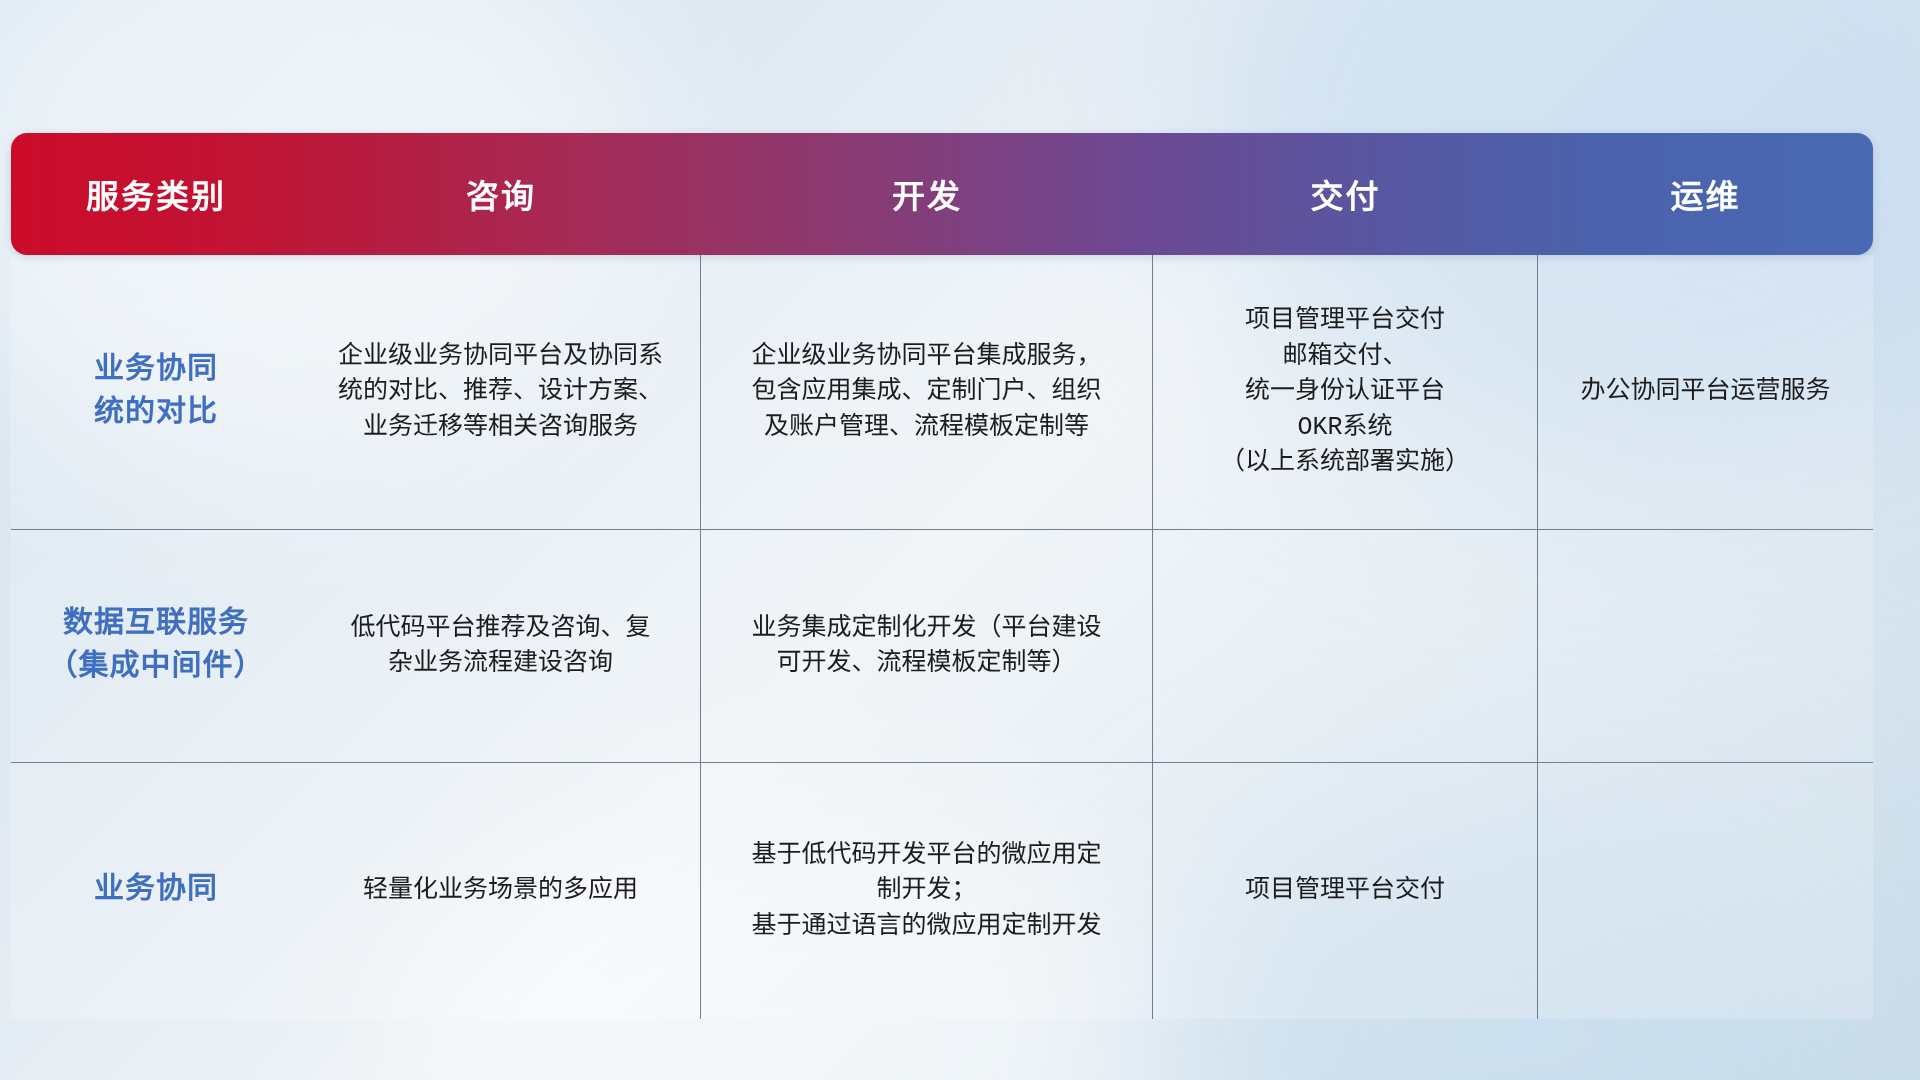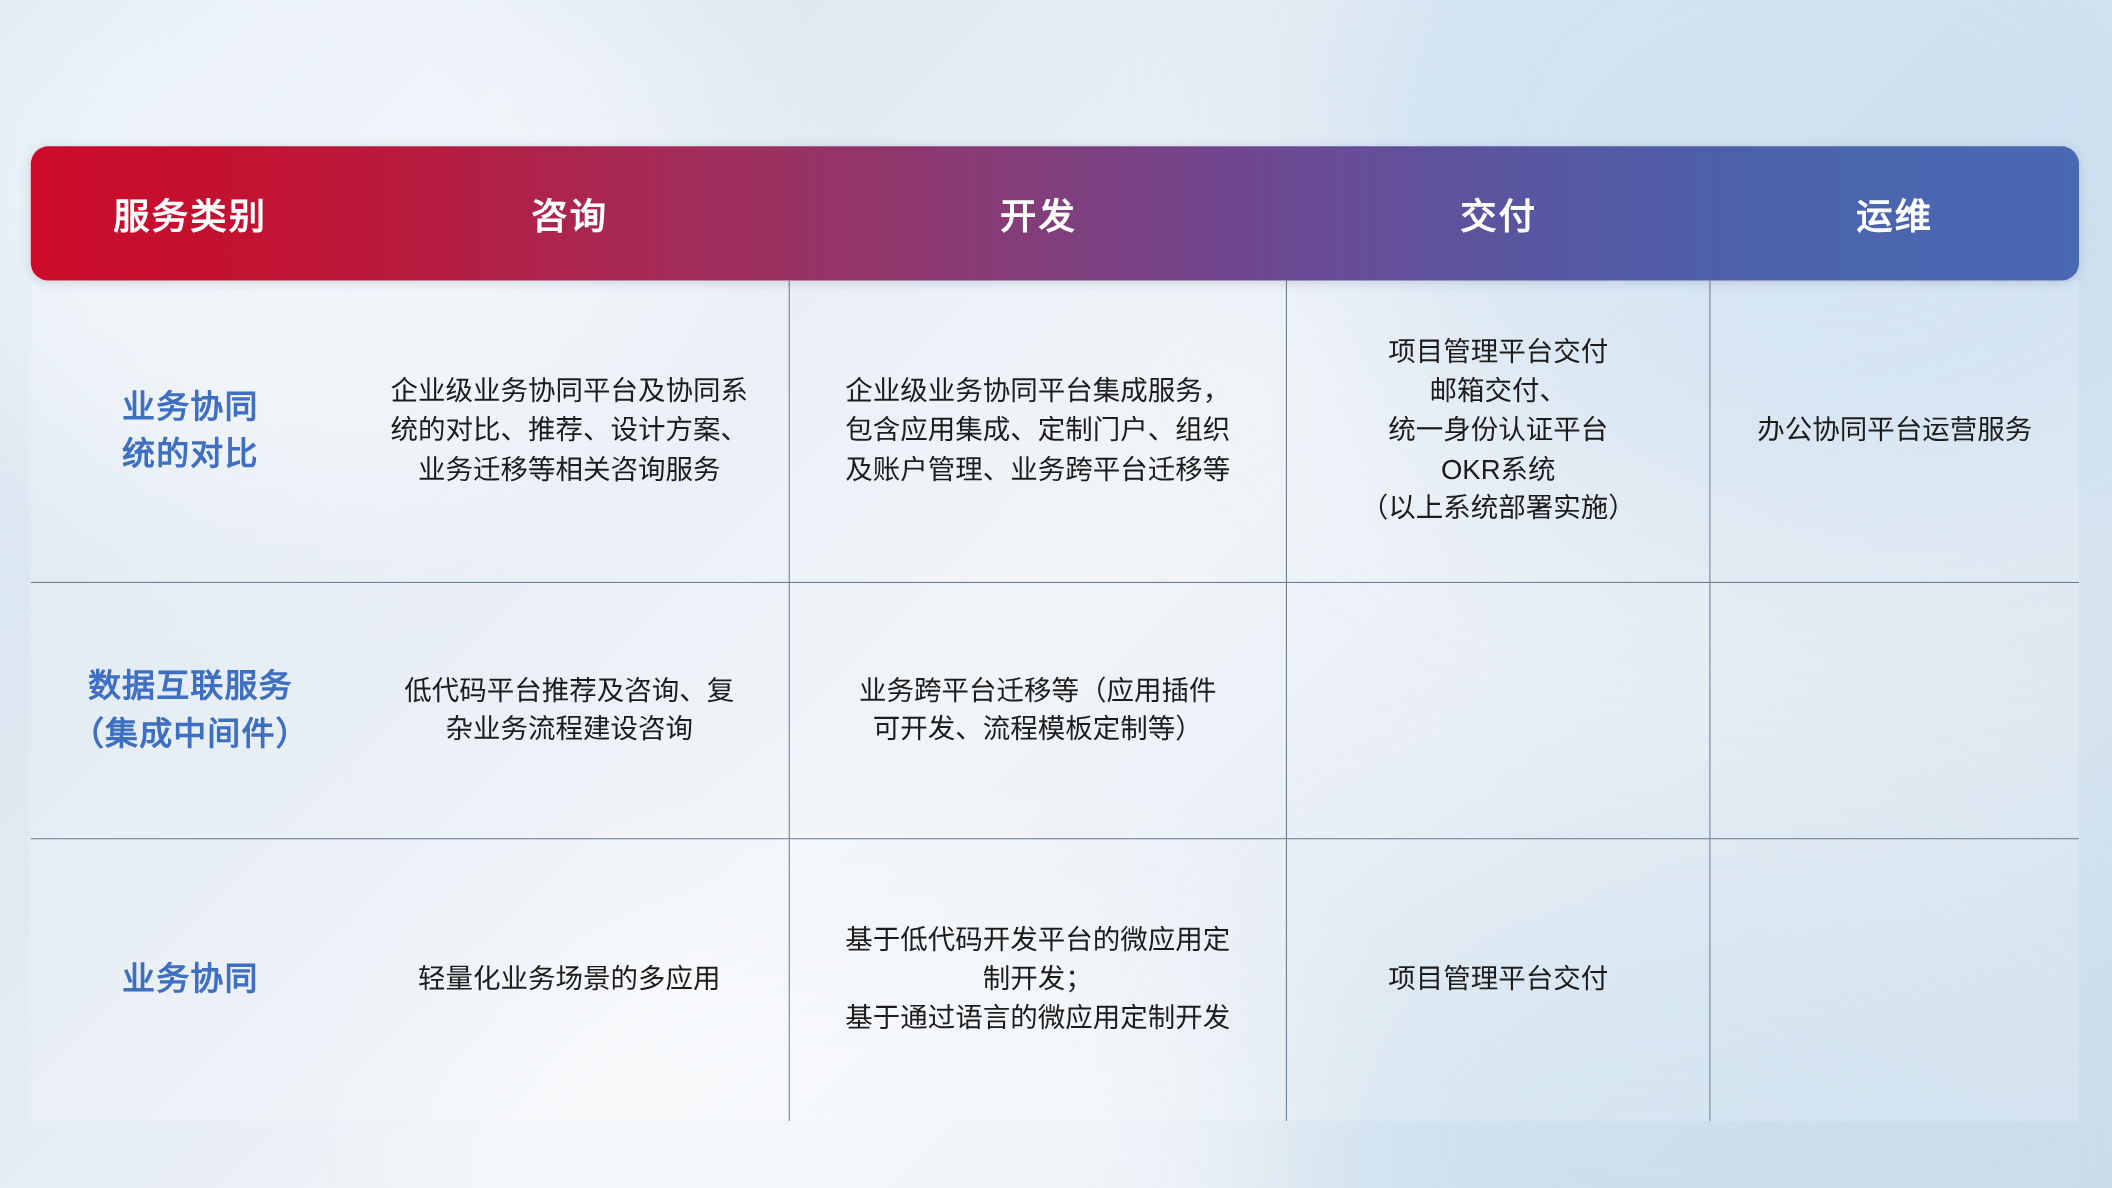--- a/index.html
+++ b/index.html
@@ -21,23 +21,24 @@
     filter: blur(90px);
     pointer-events: none;
   }
   .blob-1 { width: 760px; height: 620px; left: -120px; top: -160px; background: rgba(255,255,255,0.55); }
   .blob-2 { width: 900px; height: 700px; right: -180px; top: -220px; background: rgba(188,214,236,0.55); }
   .blob-3 { width: 820px; height: 520px; left: 380px; bottom: -240px; background: rgba(255,255,255,0.5); }
   .blob-4 { width: 700px; height: 480px; right: 60px; bottom: -200px; background: rgba(196,219,238,0.5); }
 
   .table-wrap {
     position: absolute;
-    left: 28px;
+    left: 11px;
     top: 133px;
     width: 1862px;
+    font-family: Liberation Mono, monospace;
   }
 
   table.service-table {
     width: 100%;
     border-collapse: separate;
     border-spacing: 0;
     table-layout: fixed;
   }
 
   thead th {
@@ -144,21 +145,21 @@
 统的对比</span>
           </td>
         <td>
             <span class="cell-text">企业级业务协同平台及协同系
 统的对比、推荐、设计方案、
 业务迁移等相关咨询服务</span>
           </td>
         <td>
             <span class="cell-text">企业级业务协同平台集成服务，
 包含应用集成、定制门户、组织
-及账户管理、业务跨平台迁移等</span>
+及账户管理、流程模板定制等</span>
           </td>
         <td>
             <span class="cell-text">项目管理平台交付
 邮箱交付、
 统一身份认证平台
 OKR系统
 （以上系统部署实施）</span>
           </td>
         <td>
             <span class="cell-text">办公协同平台运营服务</span>
@@ -167,21 +168,21 @@
       <tr class="row-2">
         <td class="cat">
             <span class="cell-text">数据互联服务
 （集成中间件）</span>
           </td>
         <td>
             <span class="cell-text">低代码平台推荐及咨询、复
 杂业务流程建设咨询</span>
           </td>
         <td>
-            <span class="cell-text">业务跨平台迁移等（应用插件
+            <span class="cell-text">业务集成定制化开发（平台建设
 可开发、流程模板定制等）</span>
           </td>
         <td>
             <span class="cell-text"></span>
           </td>
         <td>
             <span class="cell-text"></span>
           </td>
       </tr>
       <tr class="row-3">

